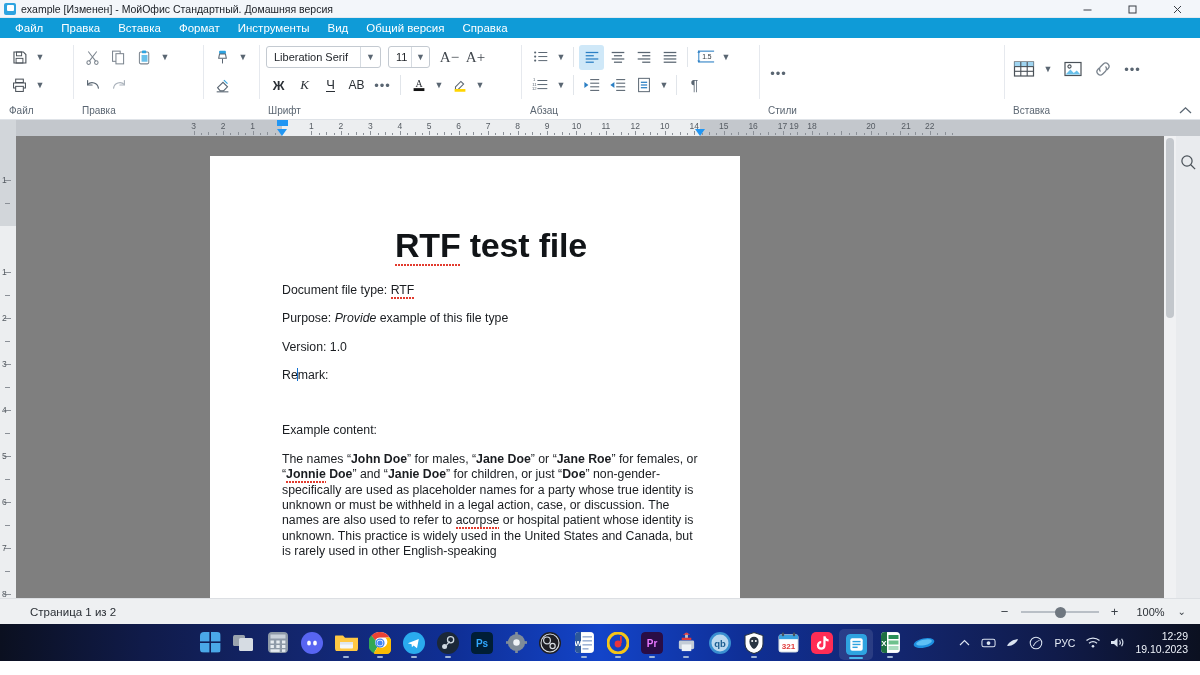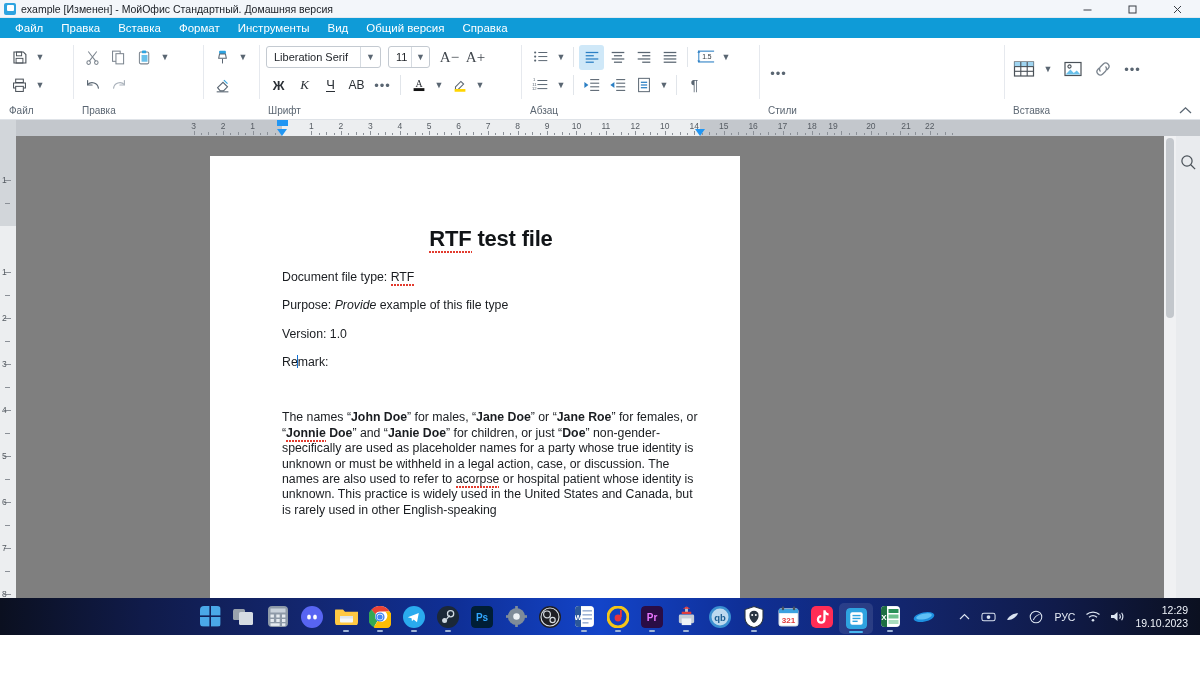--- a/index.html
+++ b/index.html
@@ -137,21 +137,21 @@
   }
   .page{
     position:absolute; left:194px; top:20px; width:530px; height:600px;
     background:#ffffff; box-shadow:0 0 0 0 rgba(0,0,0,.2);
   }
   .doc{
     position:absolute; left:72px; top:70px; right:40px;
     font-family:"Liberation Sans", sans-serif;
   }
   .doc h1{
-    margin:0 0 18px 0; text-align:center; font-size:22px; font-weight:bold;
+    margin:0 0 18px 0; text-align:center; font-size:34px; font-weight:bold;
     color:#111417; letter-spacing:-0.2px;
   }
   .doc p{ margin:0 0 13px 0; font-size:12.3px; color:#1a1d21; line-height:1.25; }
   .doc p.flow{ margin:0 0 14px 0; }
   .sq{
     background-image:radial-gradient(circle at 1.1px 2.4px,#e23b2e 1.1px,transparent 1.2px);
     background-size:3px 3.2px; background-repeat:repeat-x; background-position:0 100%;
     padding-bottom:2px;
   }
   .caret-ins{
@@ -676,21 +676,21 @@
         <div class="num" style="left: 766.556px;">17</div>
         <div class="tick" style="left: 773.917px; height: 2px;"></div>
         <div class="tick" style="left: 781.278px; height: 3px;"></div>
         <div class="tick" style="left: 788.639px; height: 2px;"></div>
         <div class="tick" style="left: 796px; height: 4px;"></div>
         <div class="num" style="left: 796px;">18</div>
         <div class="tick" style="left: 803.361px; height: 2px;"></div>
         <div class="tick" style="left: 810.722px; height: 3px;"></div>
         <div class="tick" style="left: 818.083px; height: 2px;"></div>
         <div class="tick" style="left: 825.444px; height: 4px;"></div>
-        <div class="num" style="left: 817px;">19</div>
+        <div class="num" style="left: 778px;">19</div>
         <div class="tick" style="left: 832.806px; height: 2px;"></div>
         <div class="tick" style="left: 840.167px; height: 3px;"></div>
         <div class="tick" style="left: 847.528px; height: 2px;"></div>
         <div class="tick" style="left: 854.889px; height: 4px;"></div>
         <div class="num" style="left: 854.889px;">20</div>
         <div class="tick" style="left: 862.25px; height: 2px;"></div>
         <div class="tick" style="left: 869.611px; height: 3px;"></div>
         <div class="tick" style="left: 876.972px; height: 2px;"></div>
         <div class="tick" style="left: 884.333px; height: 4px;"></div>
         <div class="num" style="left: 862px; margin-left: 28px;">21</div>
@@ -747,40 +747,54 @@
           <p><span>Document file type: </span><span class="sq">RTF</span></p>
 
           <p><span>Purpose: </span><i>Provide</i><span> example of this file type</span></p>
 
           <p><span>Version: 1.0</span></p>
 
           <p><span>Re</span><span class="caret-ins"></span><span>mark:</span></p>
 
           <p style="height:14px"></p>
 
+          <p>Example content:</p>
 
           <p class="flow" id="body-par"><span>The names “</span><b>John Doe</b><span>” for males, “</span><b>Jane Doe</b><span>” or “</span><b>Jane Roe</b><span>” for females, or “</span><b class="sq">Jonnie</b><b> Doe</b><span>” and “</span><b>Janie Doe</b><span>” for children, or just “</span><b>Doe</b><span>” non-gender-specifically are used as placeholder names for a party whose true identity is unknown or must be withheld in a legal action, case, or discussion. The names are also used to refer to </span><span class="sq">acorpse</span><span> or hospital patient whose identity is unknown. This practice is widely used in the United States and Canada, but is rarely used in other English-speaking</span></p>
         </div>
       </div>
     </div>
 
     <div class="vscroll">
       <div class="thumb"></div>
     </div>
 
     <div class="rightrail">
       <div class="mag">
         <svg width="17" height="17" viewBox="0 0 18 18">
             <circle cx="7.4" cy="7.4" r="5.4" fill="none" stroke="#4a5158" stroke-width="1.3"></circle>
             <line x1="11.4" y1="11.4" x2="16" y2="16" stroke="#4a5158" stroke-width="1.3"></line>
           </svg>
       </div>
     </div>
   </div>
 
+  <div class="statusbar">
+    <div class="pg">Страница 1 из 2</div>
+    <div class="zoomwrap">
+      <div class="zmbtn">−</div>
+      <div class="slider">
+        <div class="track"></div>
+        <div class="knob"></div>
+      </div>
+      <div class="zmbtn">+</div>
+      <div class="zlabel">100%</div>
+      <div class="zcaret">⌄</div>
+    </div>
+  </div>
 
   <div class="taskbar">
     <div class="tb-center" id="tb-center">
         <div class="ticon">
           <div class="glyph" style="background: transparent; width: auto; height: auto;">
             <svg width="21" height="21" viewBox="0 0 21 21">
               <rect x="0" y="0" width="9.4" height="9.4" fill="#4aa8e8"></rect>
               <rect x="11" y="0" width="9.4" height="9.4" fill="#4aa8e8"></rect>
               <rect x="0" y="11" width="9.4" height="9.4" fill="#4aa8e8"></rect>
               <rect x="11" y="11" width="9.4" height="9.4" fill="#4aa8e8"></rect>

